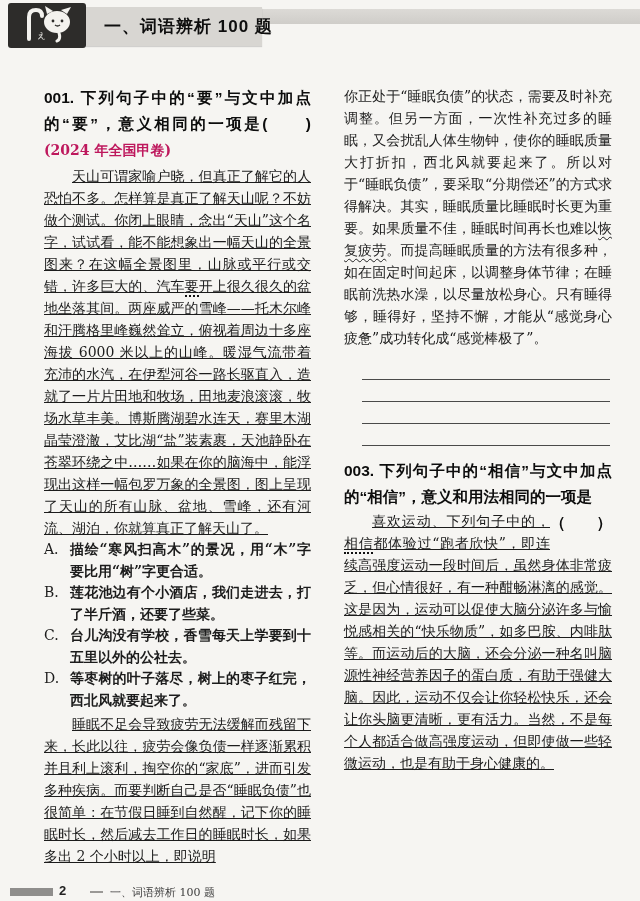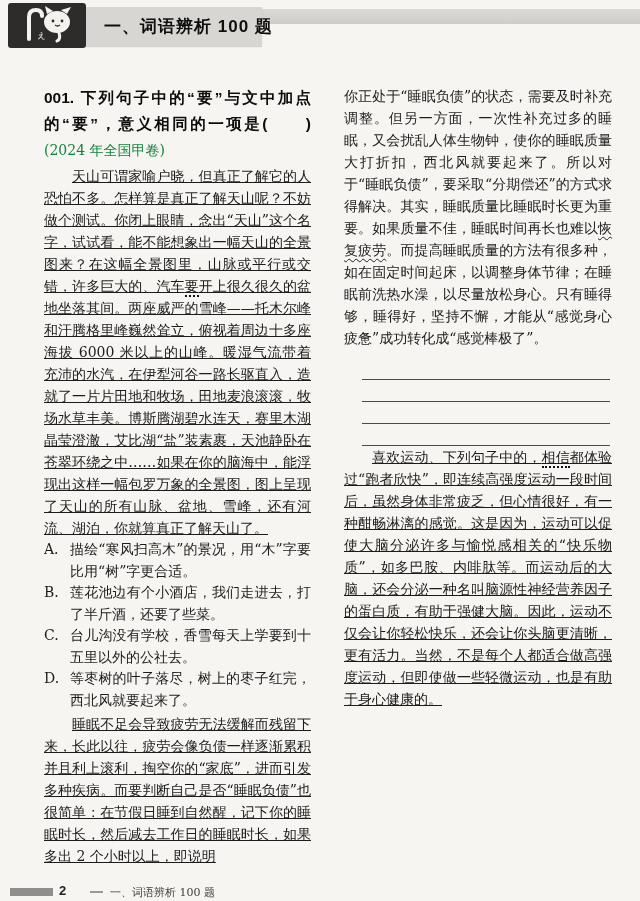--- a/index.html
+++ b/index.html
@@ -16,27 +16,27 @@
   .title-band{position:absolute;left:86px;top:7px;width:176px;height:39px;
     background:#d8d6d2;display:flex;align-items:center;box-shadow:0 1px 1px rgba(0,0,0,.15);}
   .header-title{font-family:"Liberation Sans","DejaVu Sans",sans-serif;font-weight:bold;
     font-size:17px;color:#0e0e0e;margin-left:18px;letter-spacing:1px;white-space:nowrap;}
   
   .col{position:absolute;top:85px;}
   .col-left{left:44px;width:267px;}
   .col-right{left:344px;width:268px;}
   .qhead{font-family:"Liberation Sans","DejaVu Sans",sans-serif;font-weight:bold;
     font-size:15.5px;line-height:26px;text-align:justify;color:#0d0d0d;}
-  .qhead .src{font-family:"DejaVu Serif","Liberation Serif",serif;font-weight:normal;
-    font-size:14px;color:#15803d;}
+  .qhead .src{font-family:"DejaVu Serif","Liberation Serif",serif;font-weight:bold;
+    font-size:14px;color:#be185d;}
   .para{font-size:14px;line-height:22px;text-align:justify;margin:0;}
   .indent{text-indent:2em;text-decoration:underline;}
   .opt{display:flex;font-size:14px;line-height:21.5px;margin:0;}
   .opt-label{flex:none;width:26px;}
-  .opt-text{flex:1;text-align:justify;}
+  .opt-text{flex:1;text-align:justify;font-weight:bold;}
   .dot-under{border-bottom:2px dotted #111;padding-bottom:1px;}
   .wavy{text-decoration:underline wavy #222 1px;text-underline-offset:3px;}
   .bracket{float:right;}
   .mt4{margin-top:4px;} .mt2{margin-top:2px;}
   
   .ans-lines{margin-top:9px;}
   .ans-line{height:21px;border-bottom:1px solid #4a4a4a;margin-left:18px;margin-right:2px;}
   
   .footer{position:absolute;left:0;top:883px;width:640px;height:18px;}
   .footer-bar{position:absolute;left:10px;top:5px;width:43px;height:8px;background:#8f8e8c;}
@@ -100,20 +100,24 @@
   <div class="col col-right">
     <p class="para">
       <span>你正处于“睡眠负债”的状态，需要及时补充调整。但另一方面，一次性补充过多的睡眠，又会扰乱人体生物钟，使你的睡眠质量大打折扣，西北风就要起来了。所以对于“睡眠负债”，要采取“分期偿还”的方式求得解决。其实，睡眠质量比睡眠时长更为重要。如果质量不佳，睡眠时间再长也难以</span><span class="wavy">恢复疲劳</span><span>。而提高睡眠质量的方法有很多种，如在固定时间起床，以调整身体节律；在睡眠前洗热水澡，以尽量放松身心。只有睡得够，睡得好，坚持不懈，才能从“感觉身心疲惫”成功转化成“感觉棒极了”。</span>
     </p>
     <div class="ans-lines">
       <div class="ans-line"></div>
       <div class="ans-line"></div>
       <div class="ans-line"></div>
       <div class="ans-line"></div>
     </div>
+    <div class="qhead" style="margin-top:12px;">
+      <span>003.</span>
+      <span>下列句子中的“相信”与文中加点的“相信”，意义和用法相同的一项是</span><span class="bracket">（　　）</span>
+    </div>
     <p class="para indent">
       <span>喜欢运动、下列句子中的，</span><span class="dot-under">相信</span><span>都体验过“跑者欣快”，即连续高强度运动一段时间后，虽然身体非常疲乏，但心情很好，有一种酣畅淋漓的感觉。这是因为，运动可以促使大脑分泌许多与愉悦感相关的“快乐物质”，如多巴胺、内啡肽等。而运动后的大脑，还会分泌一种名叫脑源性神经营养因子的蛋白质，有助于强健大脑。因此，运动不仅会让你轻松快乐，还会让你头脑更清晰，更有活力。当然，不是每个人都适合做高强度运动，但即使做一些轻微运动，也是有助于身心健康的。</span>
     </p>
   </div>
 
   <div class="footer">
     <div class="footer-bar"></div>
     <div class="footer-page">2</div>
     <div class="footer-dash"></div>
     <div class="footer-section">一、词语辨析 100 题</div>

